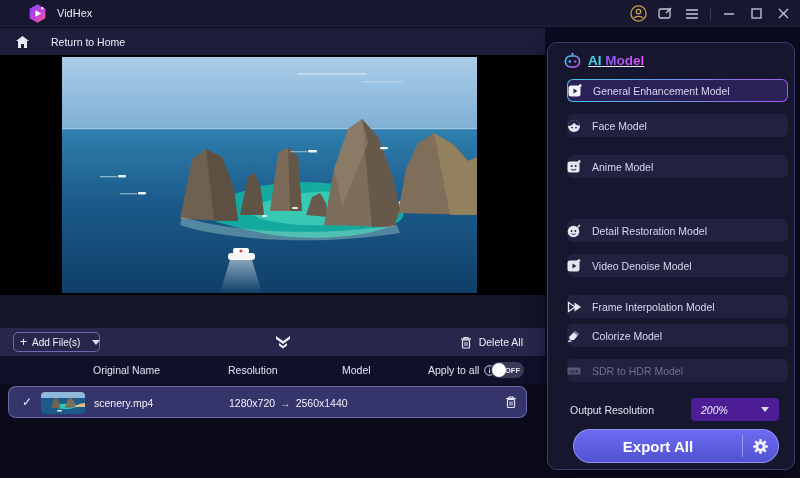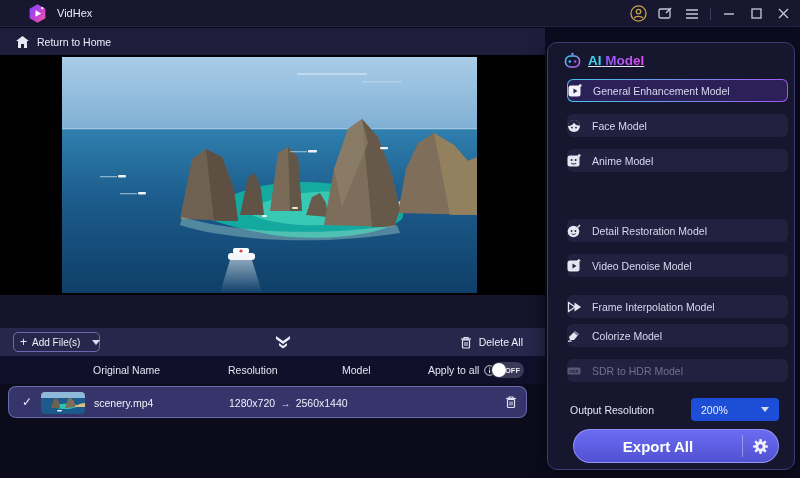--- a/index.html
+++ b/index.html
@@ -10,21 +10,21 @@
   
   .titlebar { position:absolute; left:0; top:0; width:800px; height:27px; background:#17172f; border-bottom:1px solid #23233f; }
   .logo { position:absolute; left:27px; top:3px; width:21px; height:21px; }
   .app-title { position:absolute; left:57px; top:7px; font-size:11px; color:#eceaf6; }
   .win-icons { position:absolute; right:8px; top:0; height:27px; display:flex; align-items:center; gap:9px; }
   .wbtn { width:18px; height:18px; display:flex; align-items:center; justify-content:center; cursor:pointer; }
   .win-sep { width:1px; height:12px; background:#3a3a58; }
 
   
   .home-bar { position:absolute; left:0; top:28px; width:545px; height:27px; background:#1e1e3c; display:flex; align-items:center; padding-left:16px; gap:8px; }
-  .home-label { font-size:10.5px; color:#eef0fa; }
+  .home-label { font-size:10.5px; color:#eef0fa;margin-left:14px; }
 
   
   .video-stage { position:absolute; left:0; top:55px; width:545px; height:240px; background:#000; }
   .video-frame { position:absolute; left:62px; top:2px; width:415px; height:236px; }
   .video-frame svg { display:block; width:100%; height:100%; }
 
   
   .playbar { position:absolute; left:0; top:295px; width:545px; height:33px; background:#14142b; }
 
   
@@ -73,21 +73,21 @@
   .sb-title .t-a { color:#3ad6ee; }
   .sb-title .t-b { background:linear-gradient(90deg,#8b5cf6,#e14ff0); -webkit-background-clip:text; background-clip:text; color:transparent; }
   .model-item { position:absolute; left:19px; width:221px; height:23px; background:#222240; border-radius:6px; display:flex; align-items:center; gap:11px; cursor:pointer; }
   .mi-label { font-size:10.5px; color:#d8d8ee; white-space:nowrap; }
   .model-item.selected { background:linear-gradient(#2b2158,#2b2158) padding-box, linear-gradient(90deg,#45c8ea,#a258f2) border-box; border:1.5px solid transparent; }
   .model-item.disabled .mi-label { color:#70708e; }
   .model-item.disabled svg { opacity:.45; }
   .mi-icon { width:14px; height:14px; flex:0 0 auto; display:flex; }
 
   .out-res-label { position:absolute; left:22px; top:361px; font-size:10.5px; color:#e4e6f4; }
-  .out-res-select { position:absolute; left:143px; top:355px; width:88px; height:23px; background:#1d4ed8; border-radius:4px; display:flex; align-items:center; padding:0 10px; cursor:pointer; }
+  .out-res-select { position:absolute; left:143px; top:355px; width:88px; height:23px; background:#4c1d95; border-radius:4px; display:flex; align-items:center; padding:0 10px; cursor:pointer;font-style:italic; }
   .out-res-value { font-size:10.5px; color:#f0f0fa; flex:1; }
 
   .export-btn { position:absolute; left:25px; top:386px; width:206px; height:34px; border-radius:17px; background:linear-gradient(180deg,#6c6cf2,#5151d2); border:1.5px solid rgba(160,160,250,.8); display:flex; align-items:center; cursor:pointer; }
   .export-label { width:168px; text-align:center; font-size:15px; font-weight:bold; color:#fff; }
   .export-sep { width:1px; height:22px; background:rgba(220,220,255,.45); }
   .export-gear { flex:1; display:flex; align-items:center; justify-content:center; }
 </style>
 </head>
 <body>
 
@@ -325,21 +325,21 @@
       <span class="mi-icon">
           <svg viewBox="0 0 14 14">
             <circle cx="7" cy="7" r="6" fill="#e6e6f2"></circle>
             <path d="M7 1 C3 1 1 4 1 7 C4 7 6 5.5 7 3.5 C8 5.5 10 6.8 13 6.5 C12.6 3.4 10.5 1 7 1 Z" fill="#22223f"></path>
             <circle cx="5" cy="8.6" r="0.9" fill="#22223f"></circle>
             <circle cx="9" cy="8.6" r="0.9" fill="#22223f"></circle>
           </svg>
         </span>
       <span class="mi-label">Face Model</span>
     </div>
-    <div class="model-item" style="top:106px;">
+    <div class="model-item" style="top:112px;">
       <span class="mi-icon">
           <svg viewBox="0 0 14 14">
             <rect x="0.5" y="1.5" width="12" height="11" rx="2.5" fill="#e6e6f2"></rect>
             <circle cx="4.6" cy="6" r="1" fill="#22223f"></circle>
             <circle cx="8.6" cy="6" r="1" fill="#22223f"></circle>
             <path d="M4.4 9 C5.6 10.4 7.8 10.4 9 9" stroke="#22223f" stroke-width="1.1" fill="none"></path>
             <circle cx="12.2" cy="1.6" r="1.4" fill="#e6e6f2"></circle>
           </svg>
         </span>
       <span class="mi-label">Anime Model</span>

